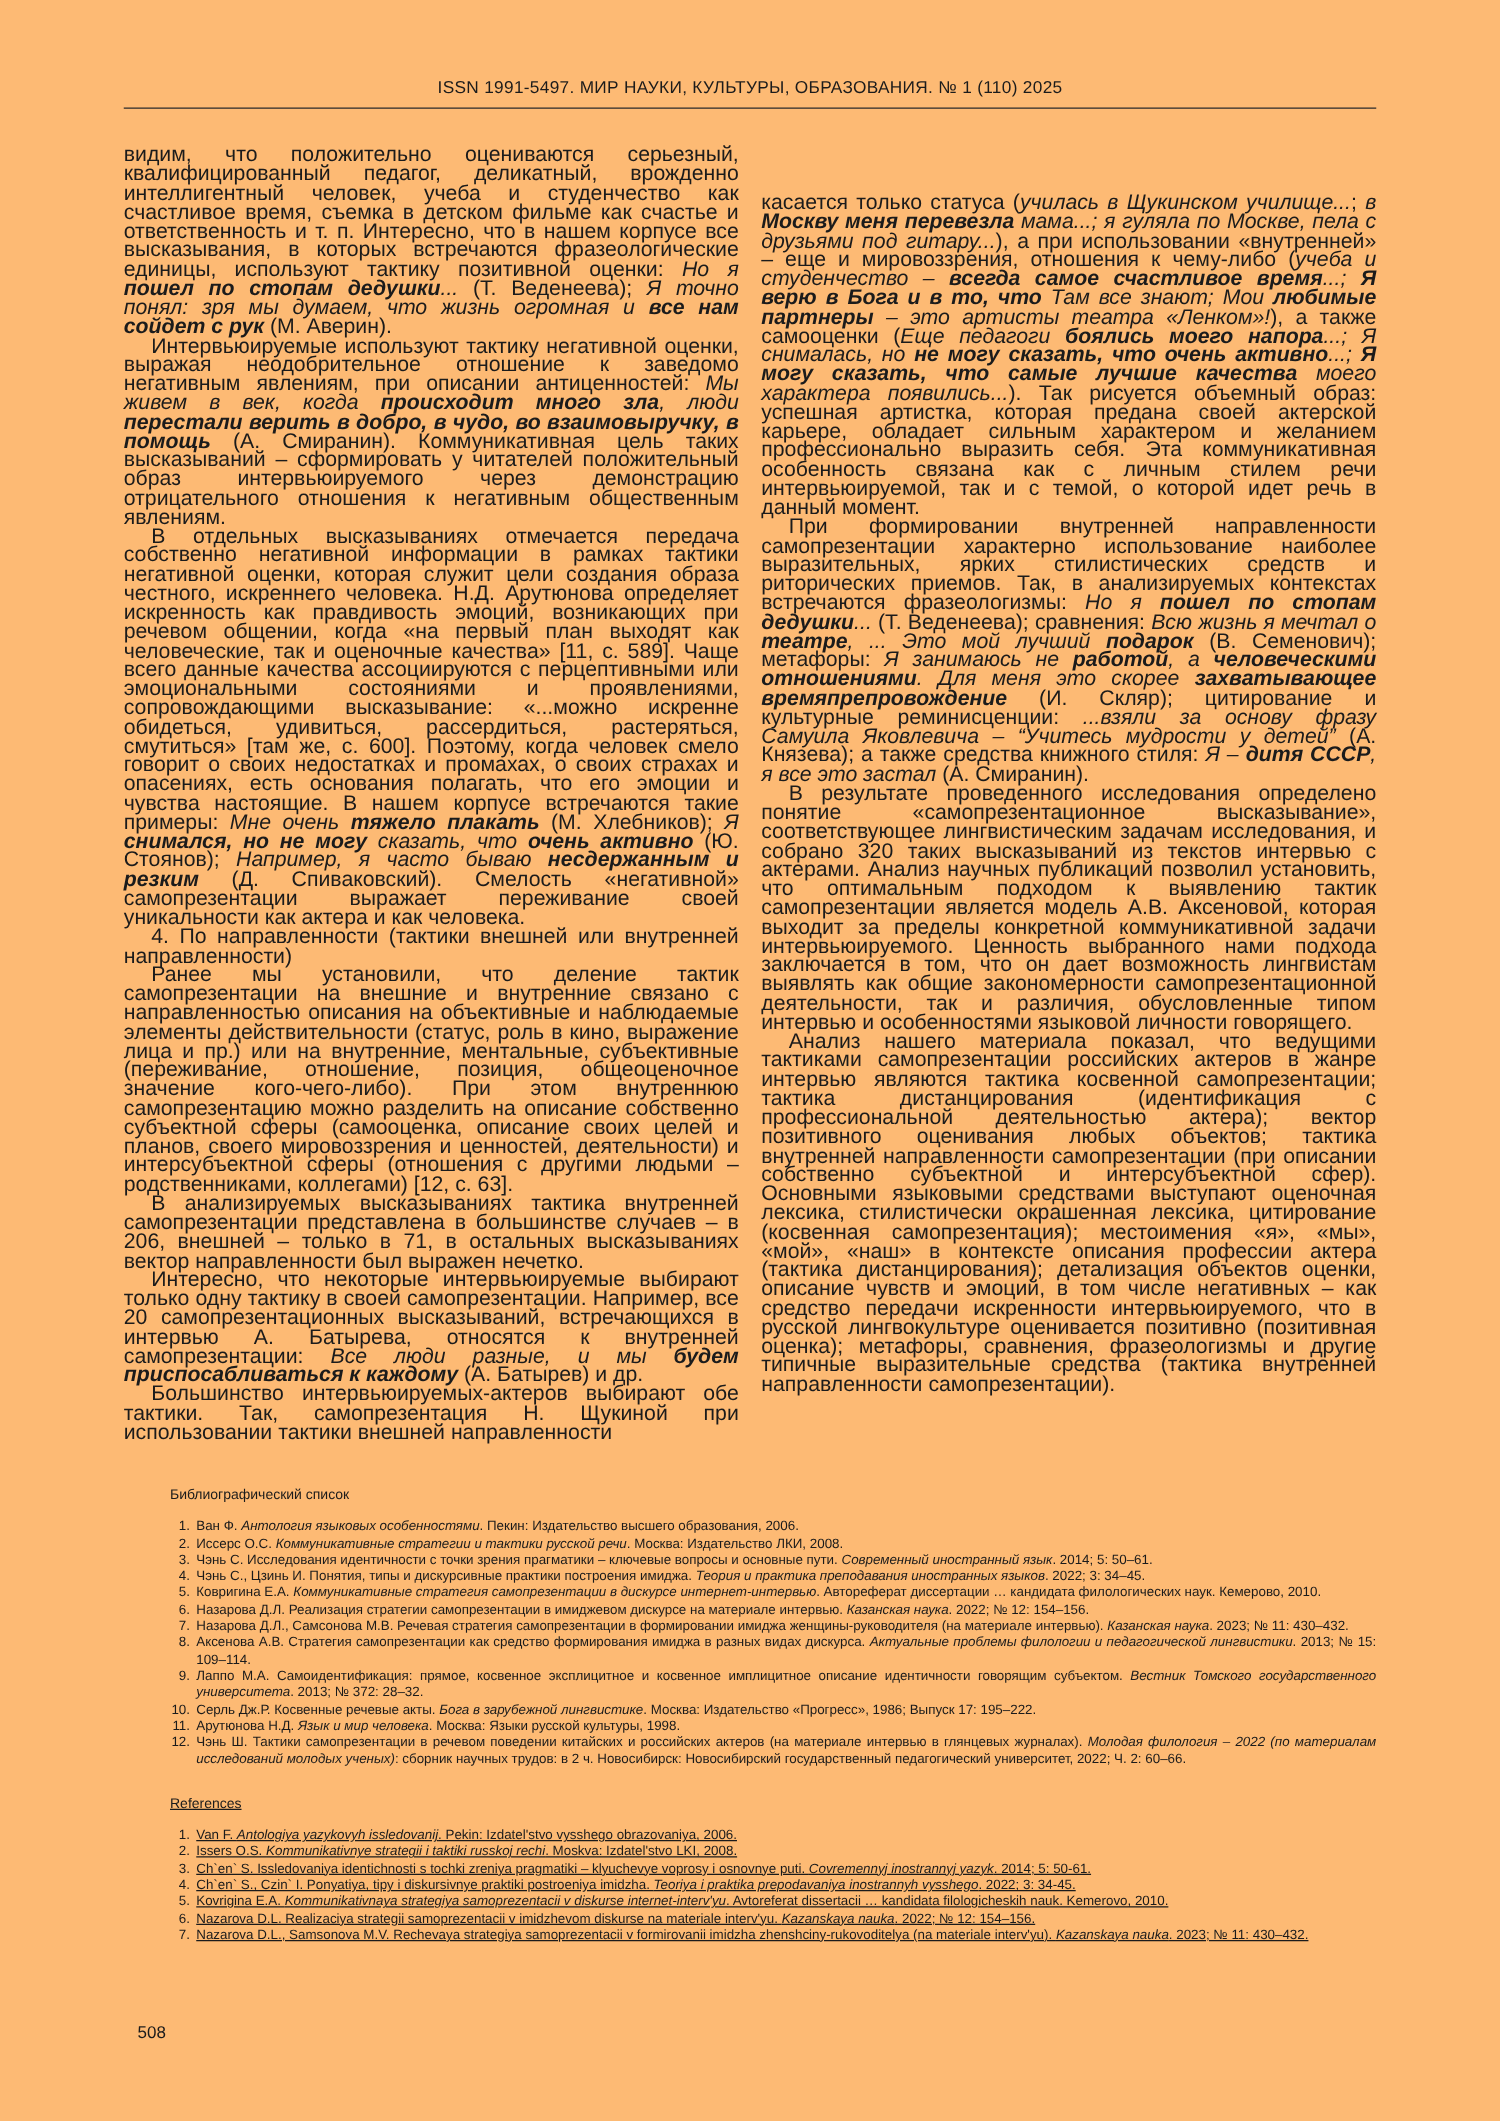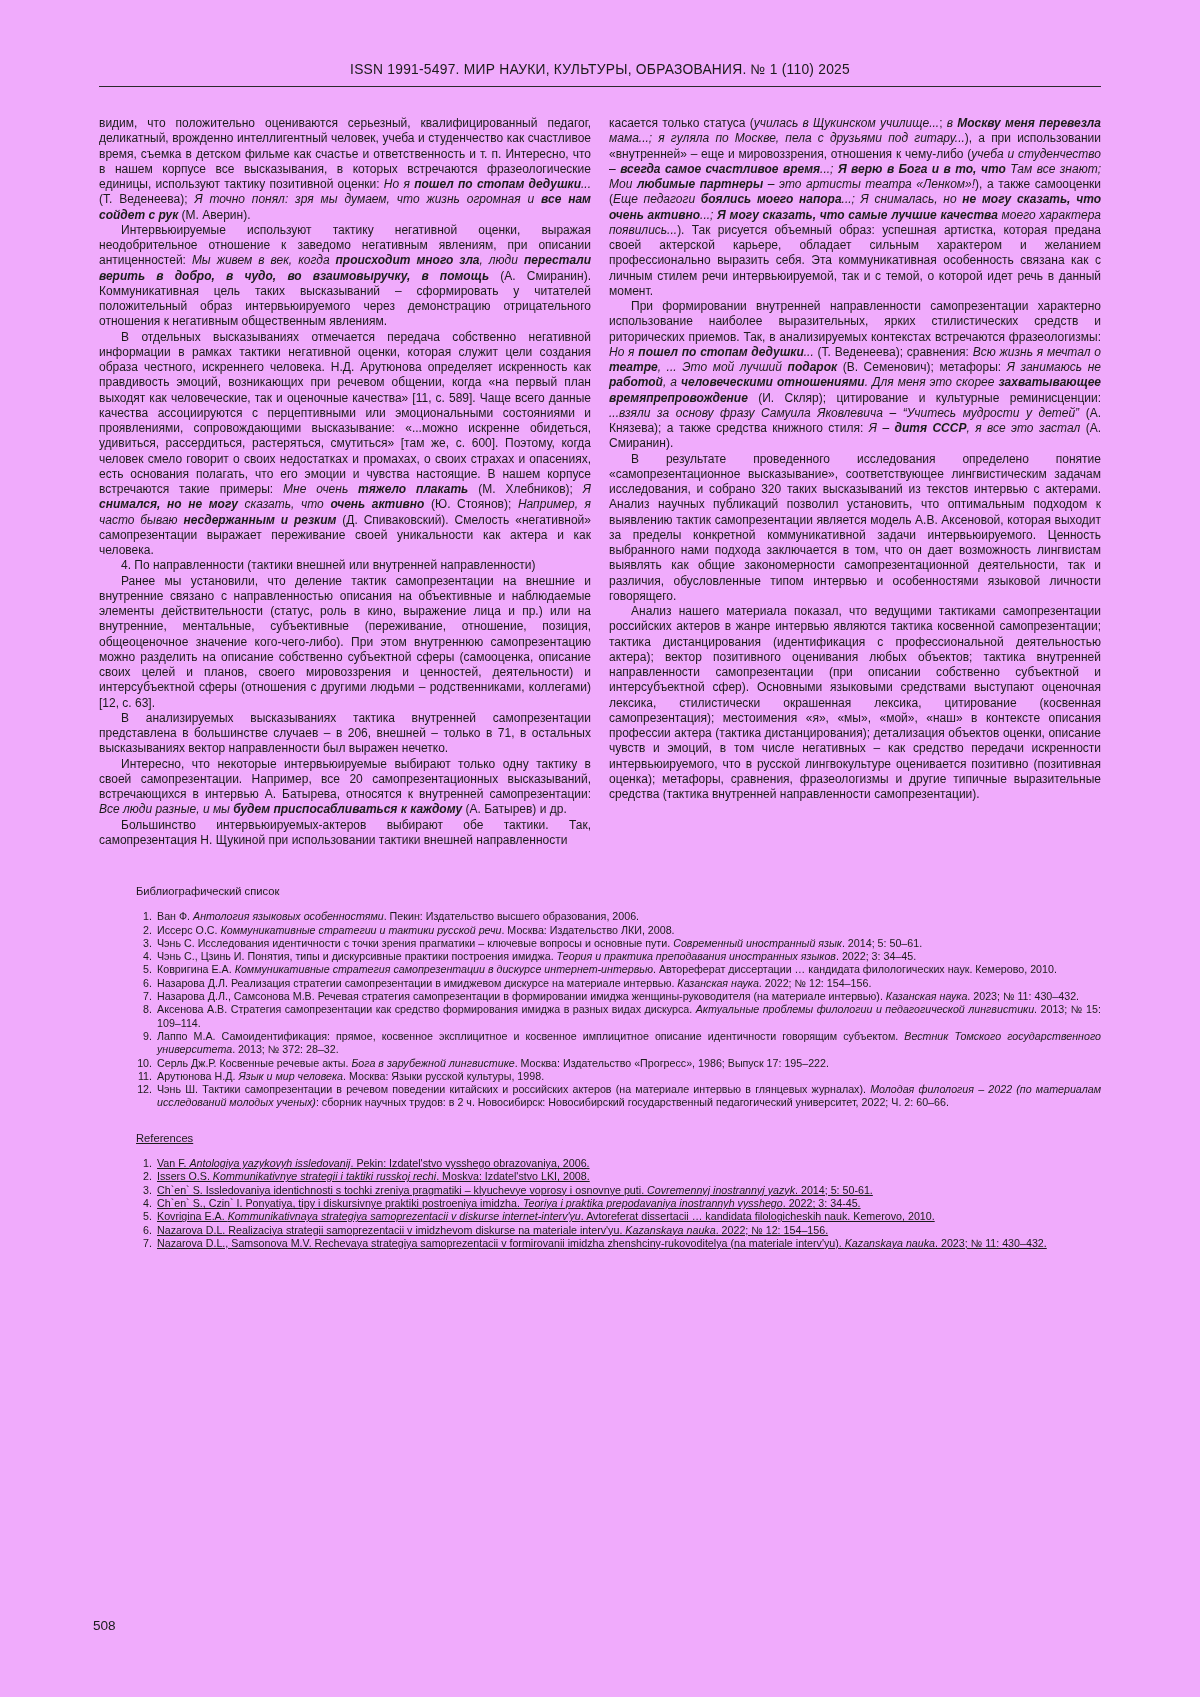--- a/index.html
+++ b/index.html
@@ -9,21 +9,21 @@
   }
   body {
     width: 1200px;
     font-family: "Liberation Sans", "DejaVu Sans", sans-serif;
     color: #1b1b1b;
   }
   .page {
     position: relative;
     width: 1200px;
     height: 1697px;
-    background: #f0abfc;
+    background: #fdba74;
     overflow: hidden;
   }
   .page-header {
     padding-top: 62px;
     text-align: center;
   }
   .issn-line {
     font-size: 13.8px;
     letter-spacing: 0.25px;
     color: #1b1b1b;
@@ -33,24 +33,25 @@
     margin: 9px auto 0 auto;
     border: none;
     border-top: 1.6px solid #2a2a2a;
     height: 0;
   }
   .article-body {
     width: 1002px;
     margin: 29px auto 0 auto;
     display: flex;
     gap: 18px;
-    font-size: 12px;
+    font-size: 17px;
     line-height: 15.25px;
     text-align: justify;
     hyphens: auto;
+    align-items: center;
     -webkit-hyphens: auto;
   }
   .col { flex: 1 1 0; min-width: 0; }
   .col p { margin: 0; text-indent: 22px; }
   .col p.noindent { text-indent: 0; }
   .col p.heading { font-weight: normal; }
   .it { font-style: italic; }
   .bi { font-style: italic; font-weight: bold; }
   .biblio-section, .refs-section {
     width: 1002px;
@@ -80,21 +81,21 @@
   ol.src-list .num {
     position: absolute;
     left: 32px;
     width: 21px;
     text-align: right;
     font-style: normal;
     font-weight: 400;
   }
   .page-number {
     position: absolute;
-    left: 93px;
+    left: 110px;
     top: 1618px;
     font-size: 13.6px;
     color: #1b1b1b;
   }
 </style>
 </head>
 <body>
 
 <div class="page">
 

